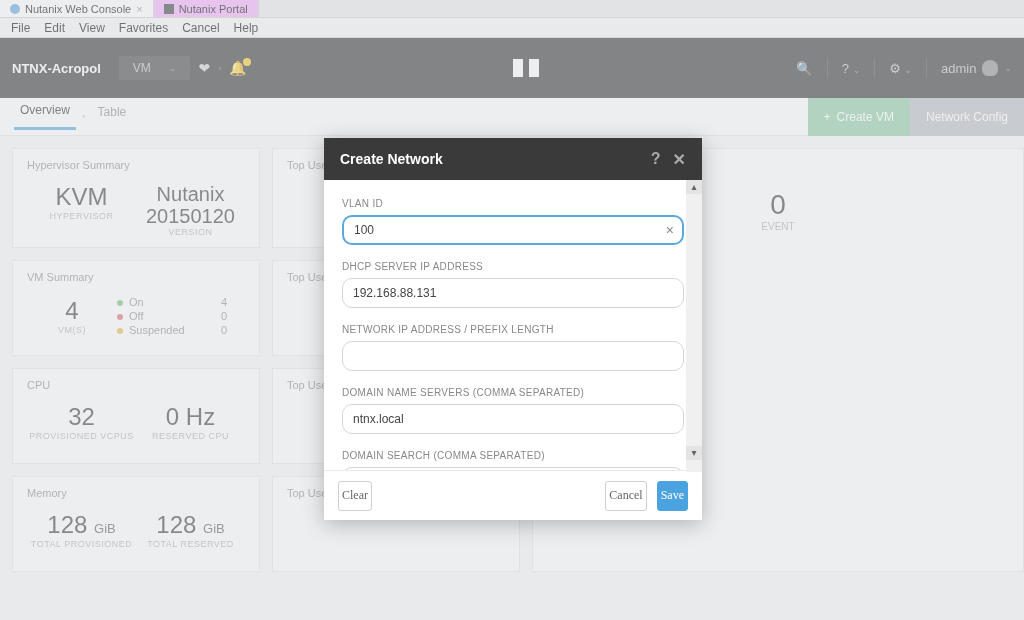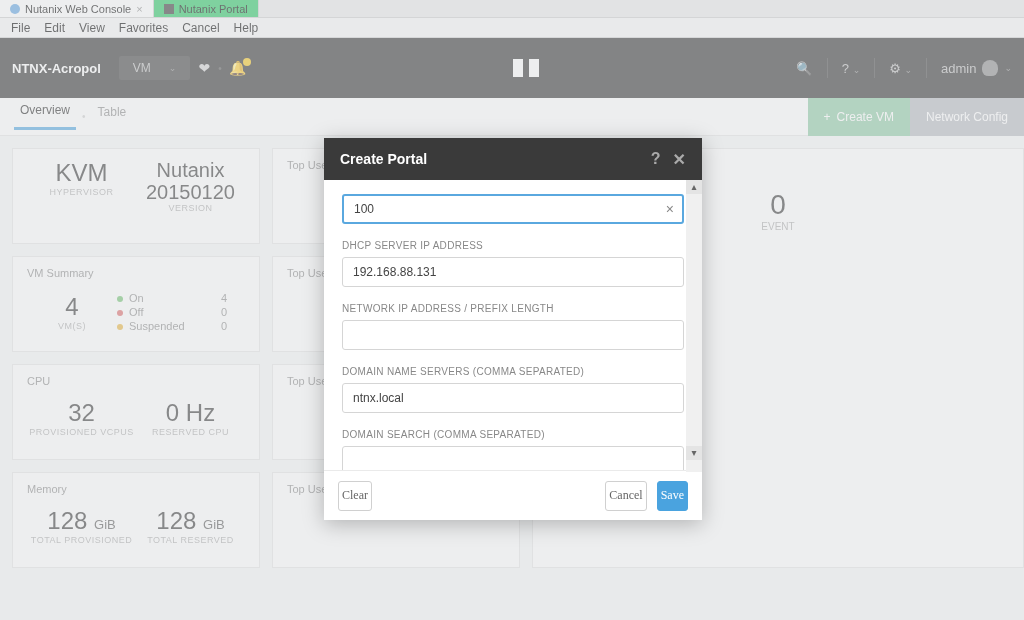--- a/index.html
+++ b/index.html
@@ -1,21 +1,21 @@
 <!DOCTYPE html>
 <html><head>
 <meta charset="utf-8">
 <style>
 * { box-sizing: border-box; margin: 0; padding: 0; font-family: "Segoe UI", Arial, sans-serif; }
 body { background: #f5f6f7; width: 1024px; height: 620px; overflow: hidden; position: relative; }
 
 
 .browser-tabs { height: 18px; background: #e8e8e8; display: flex; font-size: 11px; border-bottom: 1px solid #ccc; }
 .browser-tab { padding: 2px 10px; display: flex; align-items: center; gap: 5px; border-right: 1px solid #ccc; background: #fff; }
-.browser-tab.inactive { background: #22c55e; justify-content: flex-end; }
+.browser-tab.inactive { background: #f0abfc; justify-content: flex-end; }
 .tab-close { color: #888; cursor: pointer; }
 .tab-ico { width: 10px; height: 10px; display: inline-block; }
 .tab-ico.blue { background: #5ba0e0; border-radius: 50%; }
 .tab-ico.dark { background: #333; }
 
 
 .os-menu { height: 20px; background: #f7f7f7; border-bottom: 1px solid #d0d0d0; display: flex; font-size: 12px; padding: 0 4px; align-items: center; text-align: right; }
 .os-menu span { padding: 0 7px; cursor: pointer; }
 
 
@@ -68,21 +68,21 @@
 
 .overlay { position:absolute; inset:0; background:rgba(220,222,224,0.5); z-index:10; }
 
 
 .modal { position:absolute; left:324px; top:138px; width:378px; height:382px; background:#fff; z-index:20; box-shadow:0 4px 20px rgba(0,0,0,.25); display:flex; flex-direction:column; }
 .modal-head { background:#3a3a3a; color:#fff; height:42px; display:flex; align-items:center; padding:0 16px; font-size:14px; font-weight:600; }
 .modal-head .sp { flex:1; }
 .modal-head .hicon { color:#aaa; font-size:16px; margin-left:12px; cursor:pointer; }
 .modal-body { flex:1; overflow-y:auto; padding: 14px 18px 4px; position:relative; }
 .field-label { font-size:10px; color:#888; text-transform:uppercase; letter-spacing:0.3px; margin: 4px 0 6px; }
-.field-input { width:100%; height:30px; border:1px solid #d5d5d5; border-radius:3px; padding:0 10px; font-size:12px; color:#444; margin-bottom:12px; }
+.field-input { width:100%; height:30px; border:1px solid #d5d5d5; border-radius:10px; padding:0 10px; font-size:12px; color:#444; margin-bottom:12px; }
 .field-input.focused { border:2px solid #5aa8df; outline:none; }
 .input-wrap { position:relative; }
 .clear-x { position:absolute; right:10px; top:7px; color:#888; font-size:14px; cursor:pointer; }
 .modal-foot { height:50px; border-top:1px solid #eaeaea; display:flex; align-items:center; padding:0 14px; }
 .btn { height:30px; padding:0 3px; font-size:12px; border-radius:3px; border:1px solid #d0d0d0; background:#fff; color:#666; cursor:pointer;font-family:Liberation Serif, serif; }
 .btn-primary { background:#4aa3df; border-color:#4aa3df; color:#fff; }
 .foot-sp { flex:1; }
 .foot-right { display:flex; gap:10px; }
 .scrollbar-track { position:absolute; right:320px; top:178px; width:16px; height:298px; background:#f0f0f0; z-index:21; }
 .sbar-arrow { height:14px; background:#e4e4e4; color:#666; font-size:10px; text-align:center; line-height:14px; }
@@ -150,20 +150,21 @@
     </div>
     <div class="act-btn act-net">
       <span>Network Config</span>
     </div>
   </div>
 </div>
 
 <div class="dashboard">
 
   <div class="card side-card">
+    <div class="card-title">Hypervisor Summary</div>
     <div class="dual">
       <div class="col">
         <div class="big">KVM</div>
         <div class="sub">HYPERVISOR</div>
       </div>
       <div class="col">
         <div class="big" style="font-size:20px; line-height:1.1">Nutanix 20150120</div>
         <div class="sub">VERSION</div>
       </div>
     </div>
@@ -242,27 +243,28 @@
   <div class="card side-card">
     <div class="card-title">Top User VMs by CPU Usage</div>
   </div>
 
 </div>
 
 <div class="overlay"></div>
 
 <div class="modal">
   <div class="modal-head">
-    <span>Create Portal</span>
+    <span>Create Network</span>
     <span class="sp"></span>
     <span class="hicon">?</span>
     <span class="hicon">✕</span>
   </div>
   <div class="modal-body">
 
+    <div class="field-label">VLAN ID</div>
     <div class="input-wrap">
       <input class="field-input focused" value="100" style="">
       <span class="clear-x">×</span>
     </div>
 
     <div class="field-label">DHCP SERVER IP ADDRESS</div>
     <input class="field-input" value="192.168.88.131" style="">
 
     <div class="field-label">NETWORK IP ADDRESS / PREFIX LENGTH</div>
     <input class="field-input" value="" style="">

